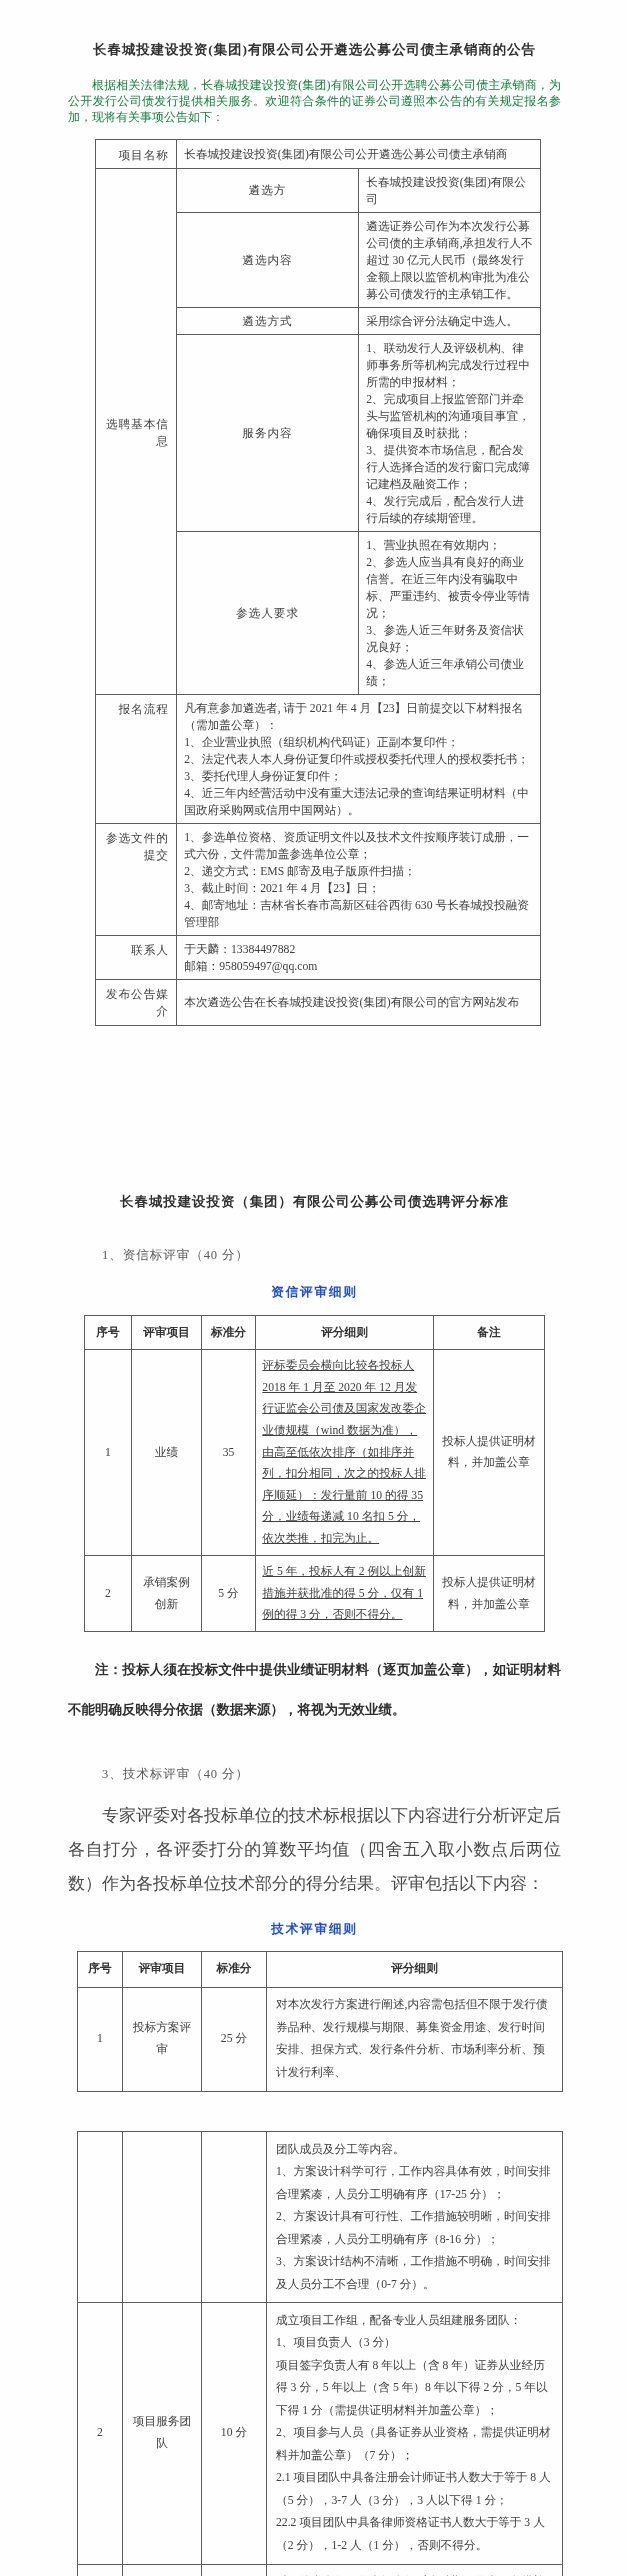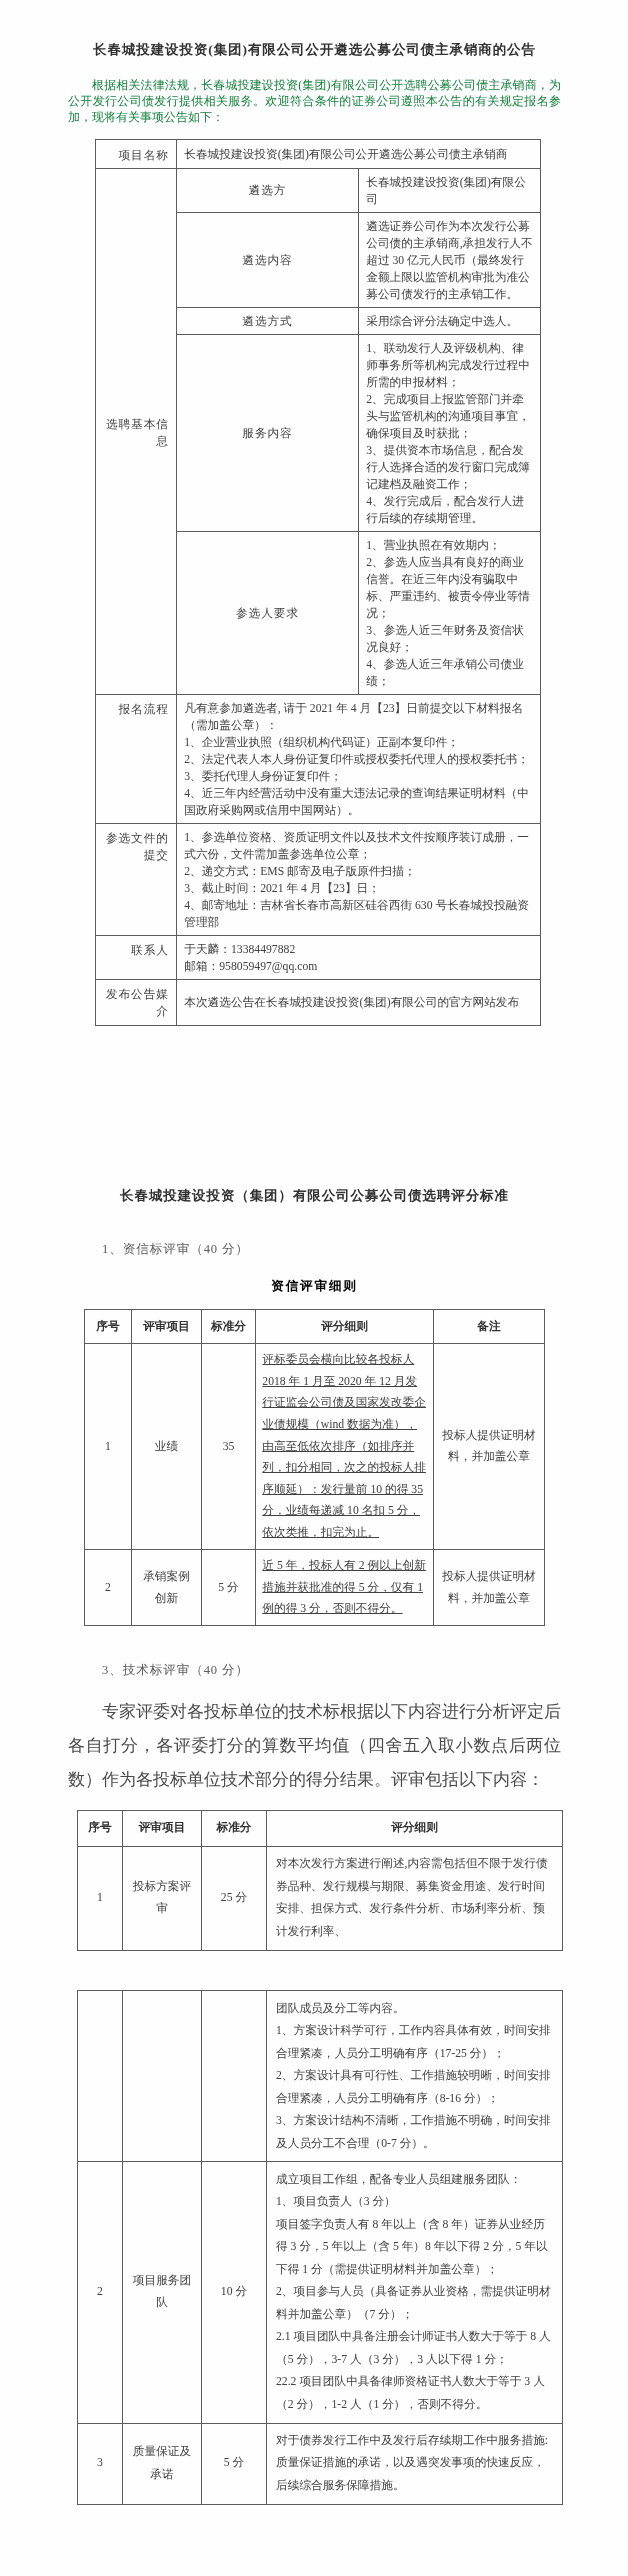--- a/index.html
+++ b/index.html
@@ -21,23 +21,23 @@
   td{border:0.9px solid #5c5c5c;box-sizing:border-box;font-size:11.7px;color:#414141;}
   
   .t1{margin:14.4px 0 0 95px;width:446px;}
   .t1 td{padding:4.5px 7.2px;line-height:17px;vertical-align:middle;}
   .t1 .lbl{width:81px;text-align:right;vertical-align:top;padding-top:6.3px;letter-spacing:0.9px;}
   .t1 .lbl-mid{vertical-align:middle;}
   .t1 .sub{width:75px;text-align:center;vertical-align:middle;letter-spacing:0.9px;}
   .t1 .val{text-align:left;}
   
   .spacer1{height:151px;}
-  .title2{margin:10px;text-align:center;font-size:13.5px;font-weight:bold;color:#323232;letter-spacing:0.9px;}
+  .title2{margin:16px;text-align:center;font-size:13.5px;font-weight:bold;color:#323232;letter-spacing:0.9px;}
   .h-num{margin:36px 0 0 102px;font-size:12.6px;color:#5a5a5a;letter-spacing:0.9px;}
-  .tbl-caption{margin:20px 0 0;text-align:center;font-size:12.6px;font-weight:bold;color:#000000;letter-spacing:1.8px;}
+  .tbl-caption{margin:20px 0 0;text-align:center;font-size:12.6px;font-weight:bold;color:#1d4ed8;letter-spacing:1.8px;}
   
   .t2{margin:14.4px 0 0 84px;width:460px;}
   .t2 td{padding:5.4px 6.3px;line-height:21.6px;text-align:center;vertical-align:middle;}
   .t2 .head{font-weight:bold;color:#333;height:27px;}
   .t2 .detail{text-align:left;text-decoration:underline;}
   .t2 .c-no{width:47px;}
   .t2 .c-item{width:70px;}
   .t2 .c-score{width:54px;}
   .t2 .c-detail{width:178px;}
   .t2 .c-note{width:111px;}
@@ -155,23 +155,25 @@
     <tr>
       <td>2</td>
       <td>承销案例创新</td>
       <td>5 分</td>
       <td class="detail">近 5 年，投标人有 2 例以上创新措施并获批准的得 5 分，仅有 1 例的得 3 分，否则不得分。</td>
       <td>投标人提供证明材料，并加盖公章</td>
     </tr>
   </tbody>
     </table>
 
+  <p class="note">注：投标人须在投标文件中提供业绩证明材料（逐页加盖公章），如证明材料不能明确反映得分依据（数据来源），将视为无效业绩。</p>
 
   <div class="h-num">3、技术标评审（40 分）</div>
   <p class="tech-intro">专家评委对各投标单位的技术标根据以下内容进行分析评定后各自打分，各评委打分的算数平均值（四舍五入取小数点后两位数）作为各投标单位技术部分的得分结果。评审包括以下内容：</p>
+  <div class="tbl-caption">技术评审细则</div>
 
   <table class="t3">
     <tbody>
         <tr>
       <td class="head c-no">序号</td>
       <td class="head c-item">评审项目</td>
       <td class="head c-score">标准分</td>
       <td class="head c-detail">评分细则</td>
     </tr>
     <tr>

